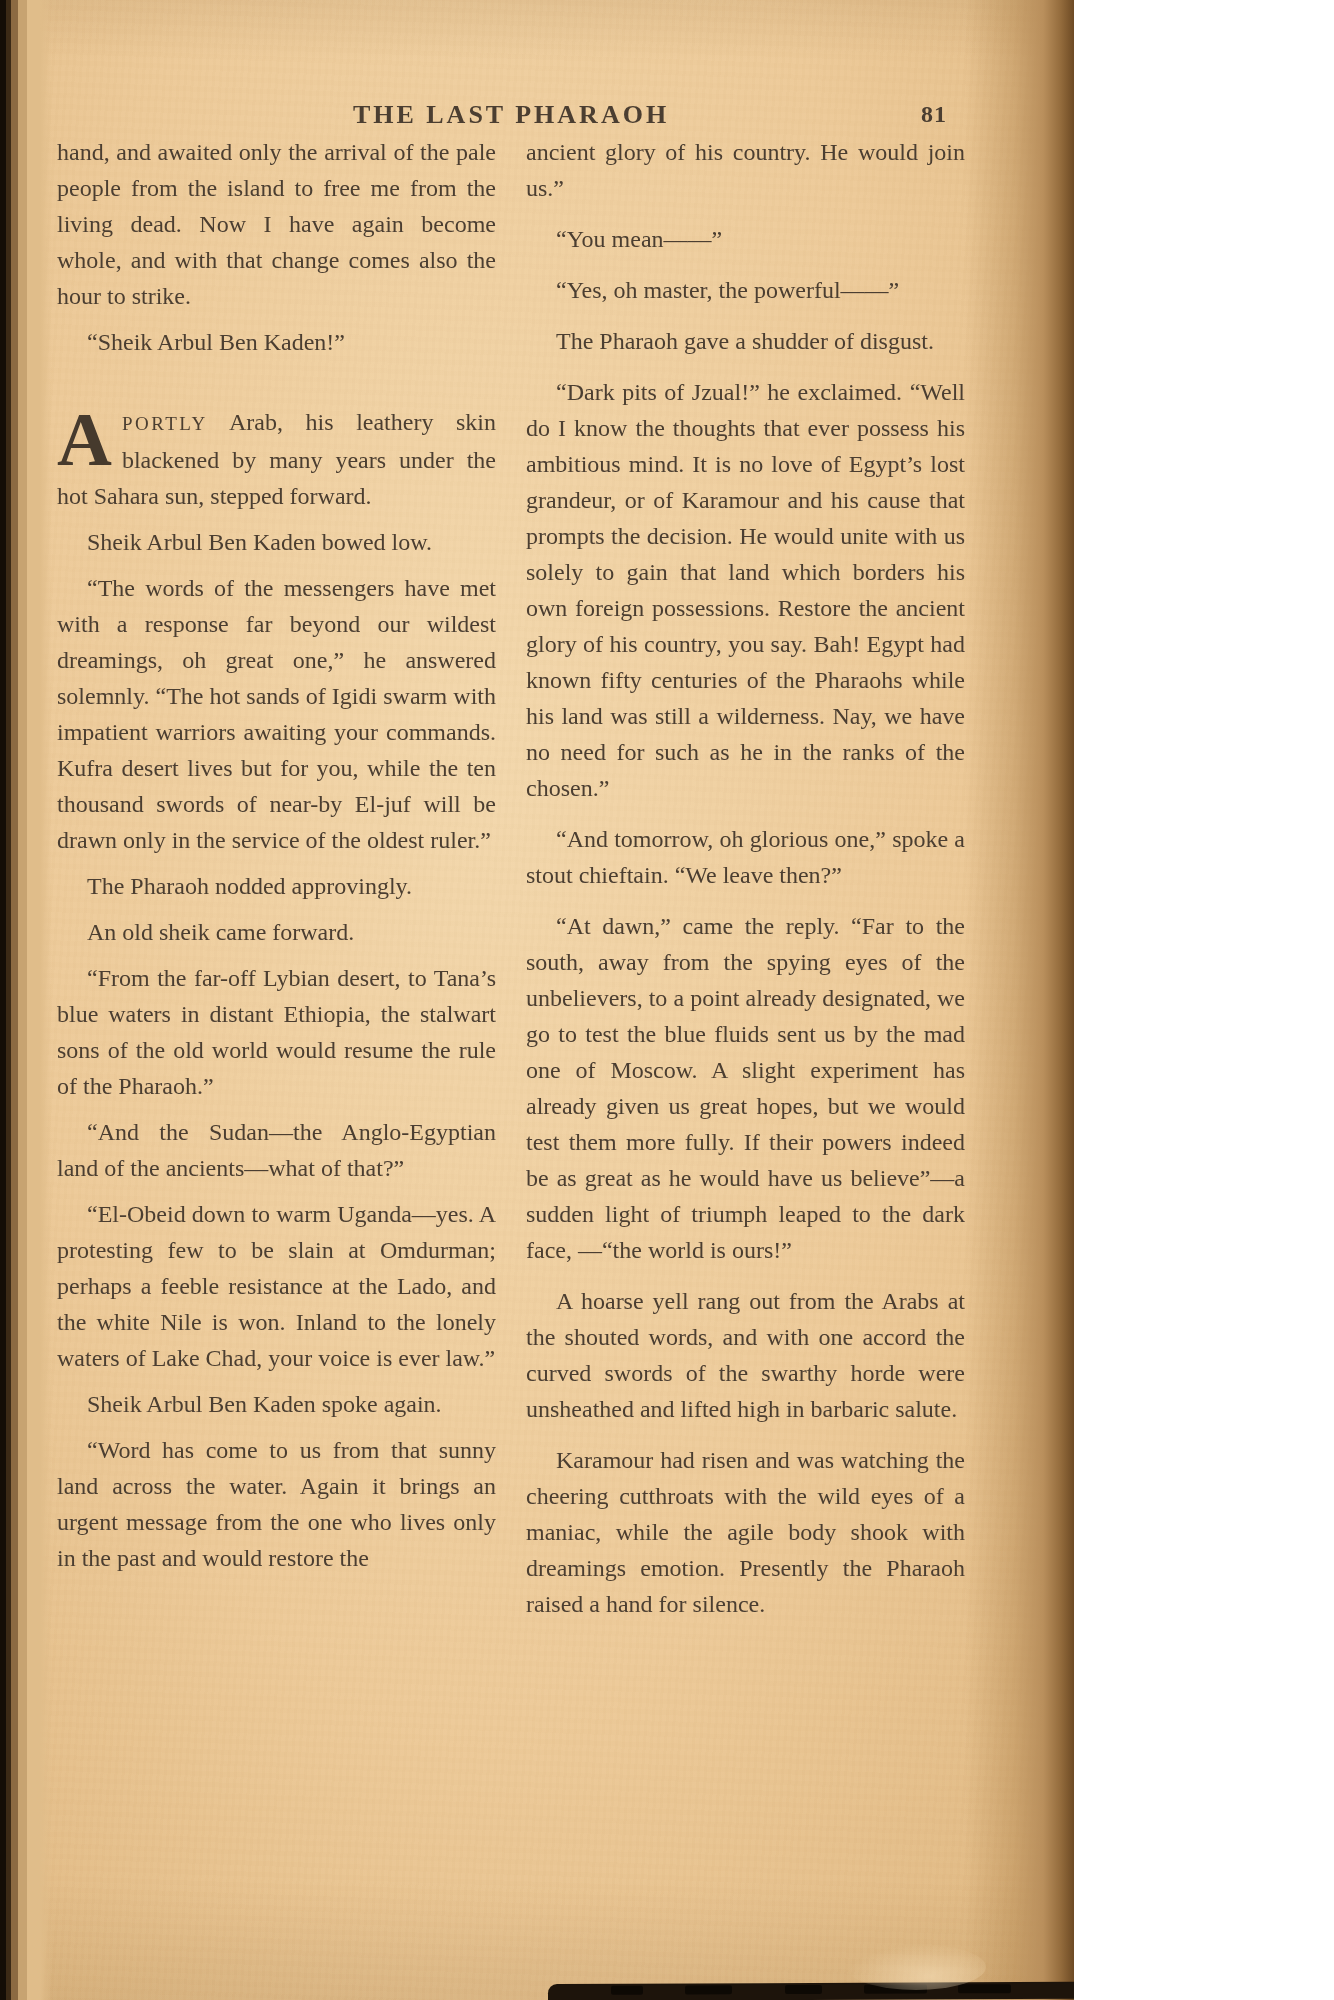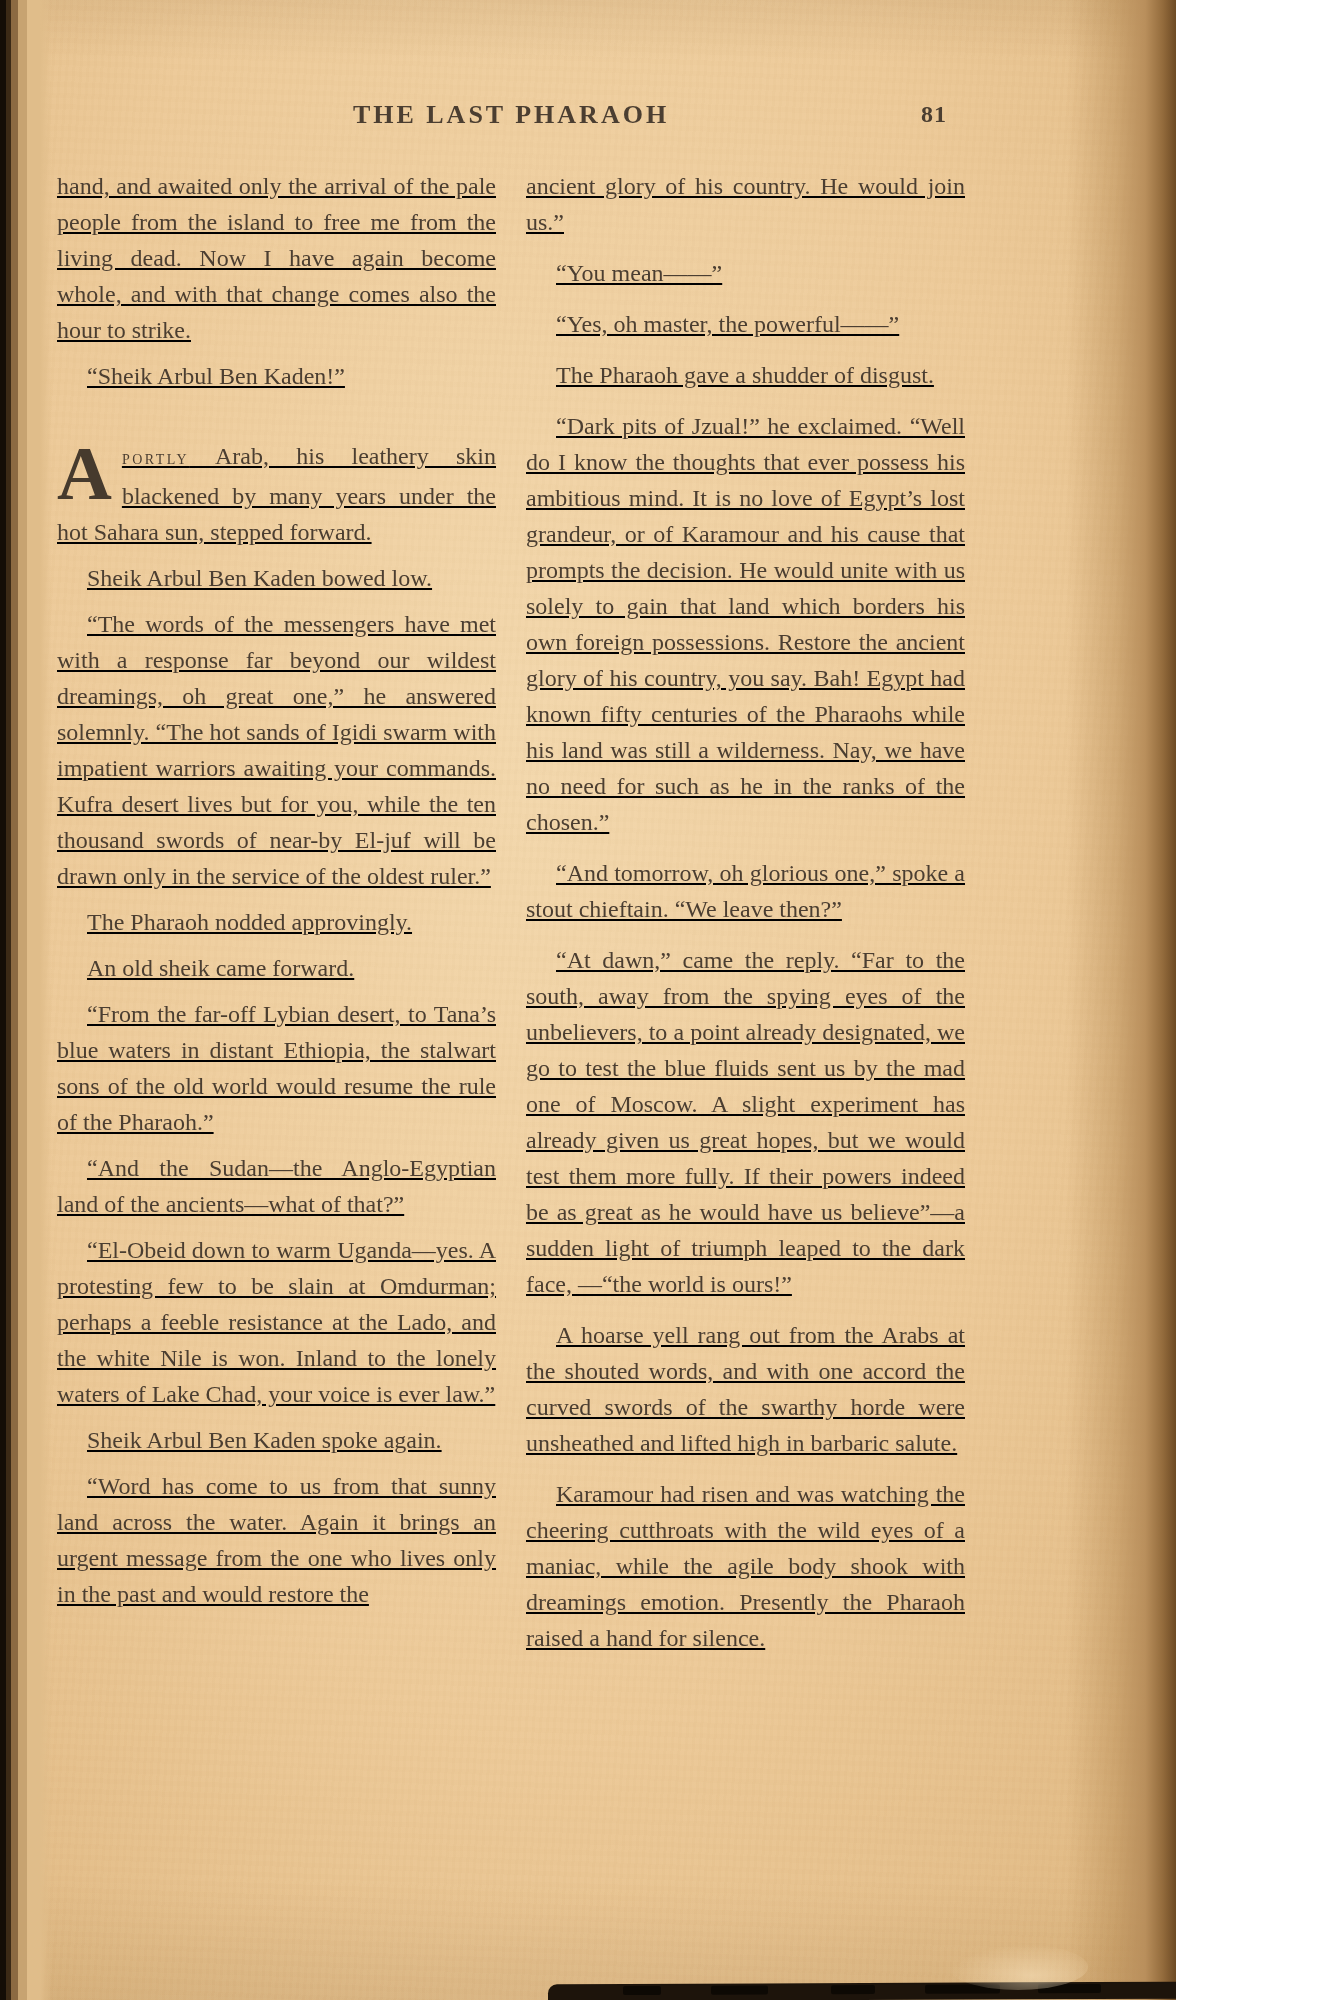--- a/index.html
+++ b/index.html
@@ -5,21 +5,21 @@
   :root{
     --paper:#ecc998;
     --paper-light:#f2d7ac;
     --paper-dark:#ddb57e;
     --ink:#4b3e31;
     --spine:#1a1209;
     --fore-edge:#8a6234;
   }
   html,body{margin:0;padding:0;}
   body{width:1334px;height:2000px;overflow:hidden;font-family:"Liberation Serif","DejaVu Serif",serif;}
-  .scene{position:relative;width:1176px;height:2000px;overflow:hidden;
+  .scene{position:relative;width:1074px;height:2000px;overflow:hidden;
     background:
       linear-gradient(180deg, rgba(120,85,40,.10) 0%, rgba(120,85,40,0) 3%, rgba(120,85,40,0) 94%, rgba(120,85,40,.12) 100%),
       radial-gradient(ellipse at 45% 38%, var(--paper-light) 0%, var(--paper) 55%, var(--paper-dark) 100%);
   }
   
   .texture{position:absolute;inset:0;pointer-events:none;opacity:.35;
     background:
       repeating-linear-gradient(94deg, rgba(160,120,70,.05) 0 3px, rgba(255,240,210,.05) 3px 7px),
       repeating-linear-gradient(2deg, rgba(160,120,70,.04) 0 5px, rgba(255,240,210,.04) 5px 11px);
   }
@@ -41,29 +41,29 @@
   .corner-curl{position:absolute;right:88px;bottom:10px;width:140px;height:46px;border-radius:50%;
     background:radial-gradient(ellipse at 60% 70%, rgba(255,235,200,.5), rgba(255,235,200,0) 70%);z-index:6;}
 
   .content{position:absolute;left:57px;top:100px;width:908px;}
   .running-header{position:relative;height:34px;}
   .running-header .title{display:block;text-align:center;font-weight:bold;font-size:26px;
     letter-spacing:3px;color:var(--ink);}
   .running-header .pagenum{position:absolute;right:18px;top:1px;font-weight:bold;font-size:24px;
     letter-spacing:1px;color:var(--ink);}
 
-  .columns{display:flex;gap:30px;margin-top:34px;text-decoration:underline;}
+  .columns{display:flex;gap:30px;}
   .col{width:439px;color:var(--ink);}
   .col p{margin:0 0 10px 0;text-indent:30px;text-align:justify;font-size:24px;line-height:36px;
     text-rendering:optimizeLegibility;}
   .col-right p{margin-bottom:15px;}
   .col p.noindent{text-indent:0;}
   .col p.drop{margin-top:44px;text-indent:0;}
   .dropcap{float:left;font-size:76px;line-height:60px;padding:5px 10px 0 0;font-weight:600;color:#463a2d;}
-  .leadin{font-size:14px;letter-spacing:2.5px;}
+  .leadin{font-size:19px;letter-spacing:2.5px;}
   .col p.sig{text-indent:36px;margin-top:0;letter-spacing:1px;}
 </style>
 </head>
 <body>
 
 <div class="scene">
   <div class="texture"></div>
 
   <div class="content">
     <header class="running-header">

